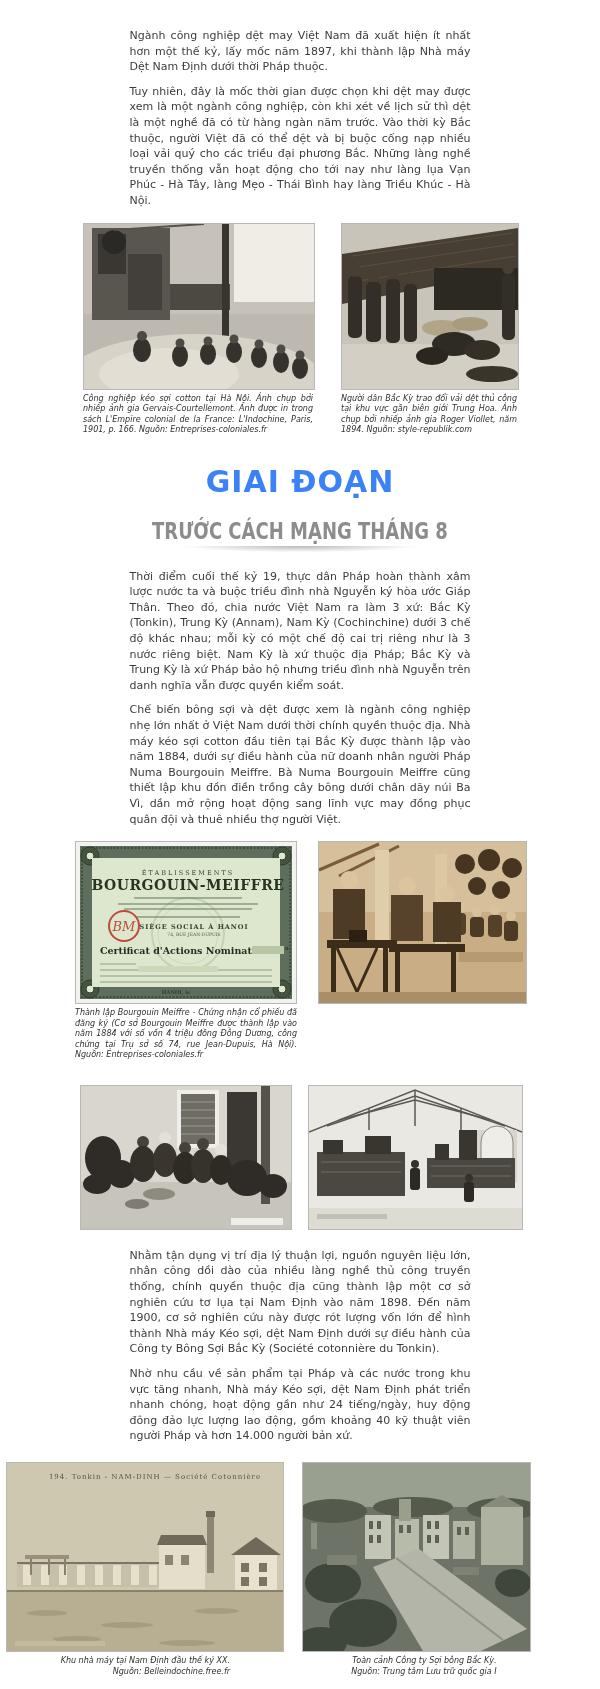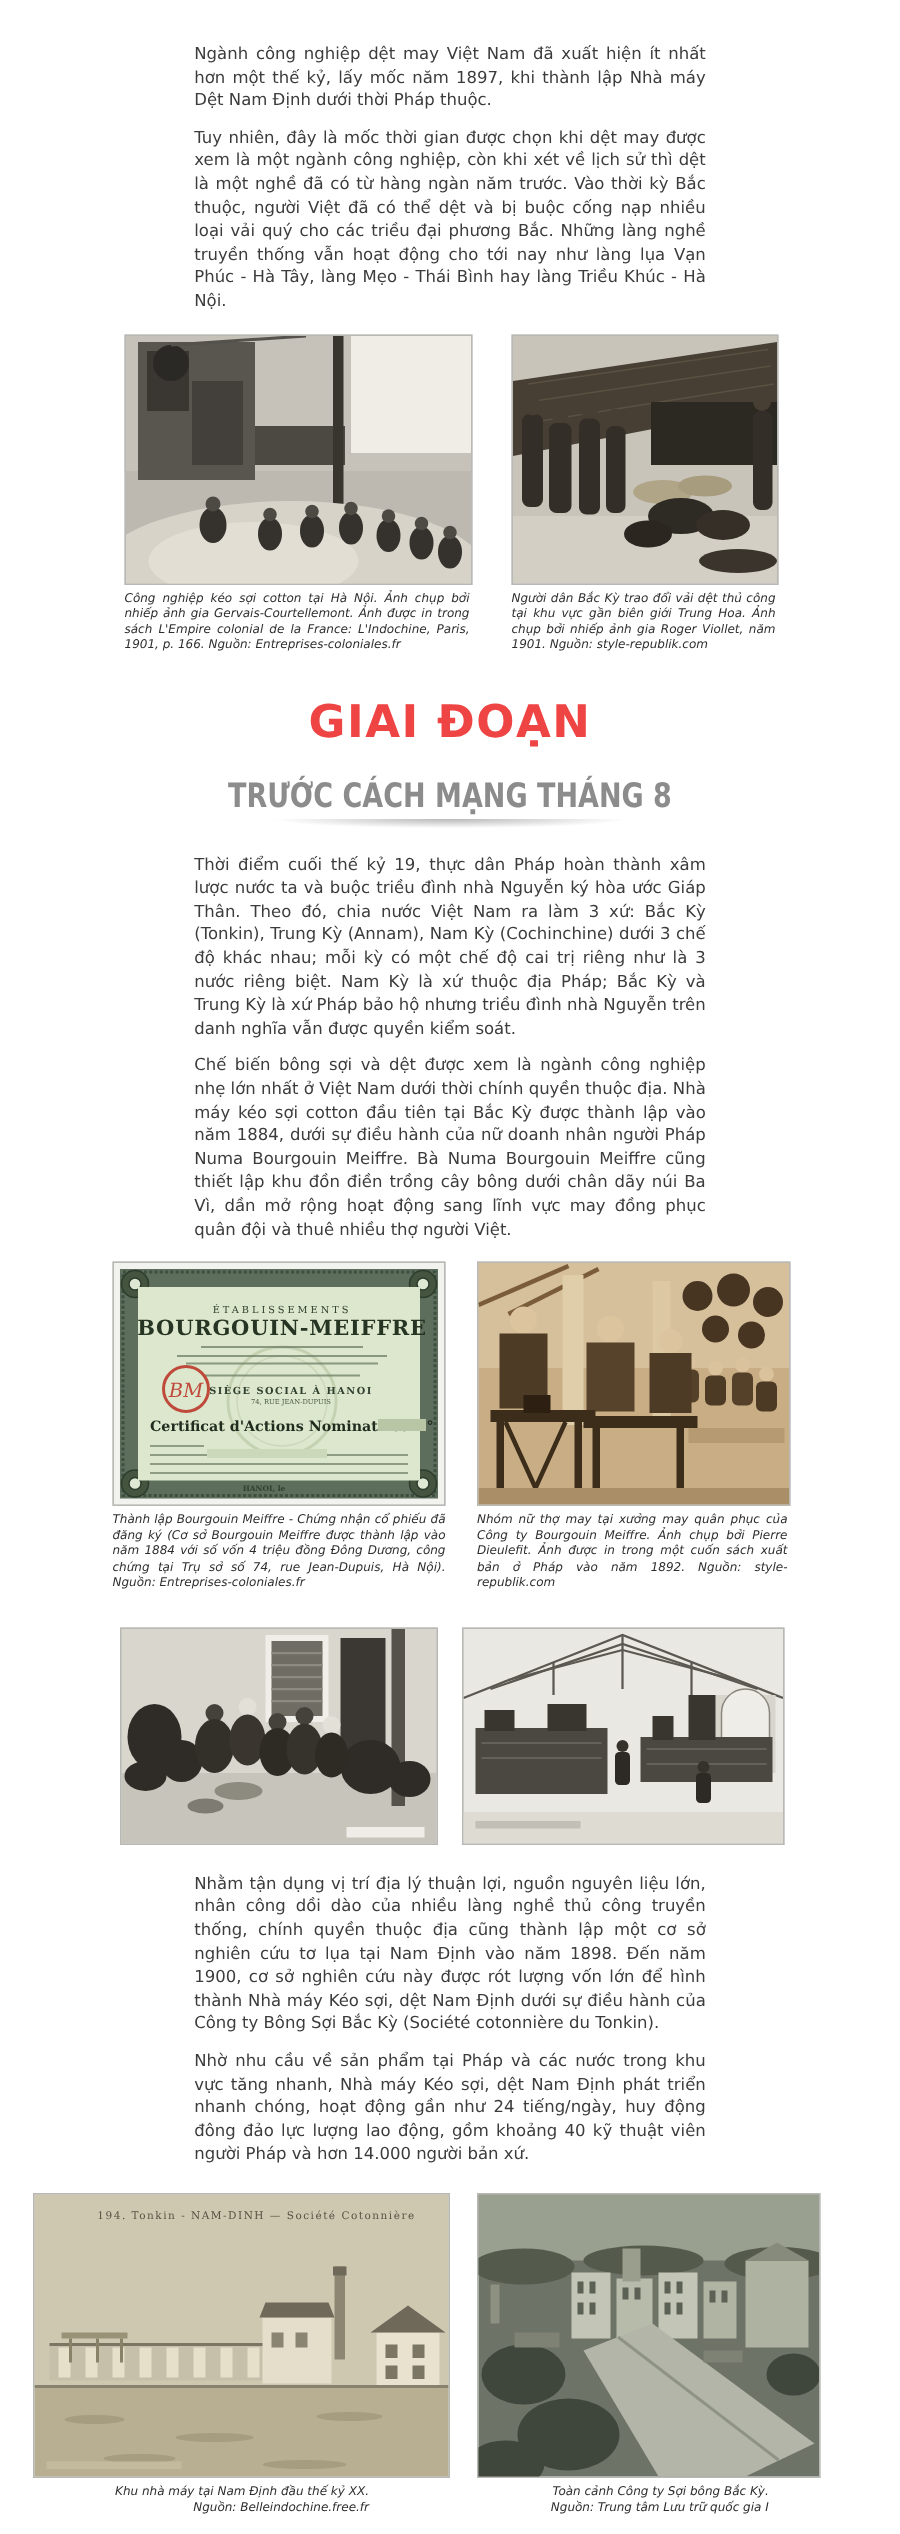--- a/index.html
+++ b/index.html
@@ -1,21 +1,21 @@
 <!DOCTYPE html>
 <html><head>
 <meta charset="utf-8">
 <style>
   html,body{margin:0;padding:0;background:#ffffff;}
   body{width:600px;font-family:"DejaVu Sans","Liberation Sans",sans-serif;color:#3c3c3c;}
   .page{width:600px;padding:28px 0 18px 0;background:#fff;}
   .text-col{width:341px;margin:0 auto;}
   .body-p{font-size:11px;line-height:15.6px;text-align:justify;color:#3c3c3c;margin:0 0 9px 0;}
   .fig-row{display:flex;justify-content:center;align-items:flex-start;margin:10px 0 6px 0;}
-  .fig-row.row4{justify-content:flex-start;padding-left:18px;}
+  .fig-row.row4{justify-content:flex-start;padding-left:2px;}
   figure{margin:4px;}
   .gap20{width:20px;flex:0 0 20px;}
   .gap13{width:13px;flex:0 0 13px;}
   .gap10{width:10px;flex:0 0 10px;}
   .photo{display:block;border:1px solid #b8b8b4;background:#ccc;}
   figcaption{font-size:8px;font-style:italic;line-height:1.32;color:#2e2e2e;text-align:justify;margin-top:4px;}
   figcaption.center{text-align:center;}
   figcaption.center .inner{display:inline-block;text-align:right;}
   .heading{text-align:center;margin:20px 0 14px 0;}
   .heading-title{font-size:30px;font-weight:bold;letter-spacing:1px;margin:0;line-height:1.1;}
@@ -95,26 +95,26 @@
         </g>
         <g>
           <ellipse cx="100" cy="104" rx="20" ry="8" fill="#b1a588"></ellipse>
           <ellipse cx="128" cy="100" rx="18" ry="7" fill="#a89c7e"></ellipse>
           <ellipse cx="112" cy="120" rx="22" ry="12" fill="#2e2a24"></ellipse>
           <ellipse cx="140" cy="126" rx="18" ry="10" fill="#352f27"></ellipse>
           <ellipse cx="90" cy="132" rx="16" ry="9" fill="#2b2620"></ellipse>
         </g>
         <ellipse cx="150" cy="150" rx="26" ry="8" fill="#3a342c"></ellipse>
       </svg>
-      <figcaption>Người dân Bắc Kỳ trao đổi vải dệt thủ công tại khu vực gần biên giới Trung Hoa. Ảnh chụp bởi nhiếp ảnh gia Roger Viollet, năm 1901. Nguồn: style-republik.com</figcaption>
+      <figcaption>Người dân Bắc Kỳ trao đổi vải dệt thủ công tại khu vực gần biên giới Trung Hoa. Ảnh chụp bởi nhiếp ảnh gia Roger Viollet, năm 1894. Nguồn: style-republik.com</figcaption>
     </figure>
   </div>
 
   <div class="heading">
-    <div class="heading-title" style="color:#ef4444;margin-top:25px;">GIAI ĐOẠN</div><br>
+    <div class="heading-title" style="color:#3b82f6;margin-top:25px;">GIAI ĐOẠN</div><br>
     <span class="heading-subtitle" style="color:#8c8c8c;">TRƯỚC CÁCH MẠNG THÁNG 8</span>
     <div class="heading-shadow"></div>
   </div>
 
   <div class="text-col">
     <p class="body-p">Thời điểm cuối thế kỷ 19, thực dân Pháp hoàn thành xâm lược nước ta và buộc triều đình nhà Nguyễn ký hòa ước Giáp Thân. Theo đó, chia nước Việt Nam ra làm 3 xứ: Bắc Kỳ (Tonkin), Trung Kỳ (Annam), Nam Kỳ (Cochinchine) dưới 3 chế độ khác nhau; mỗi kỳ có một chế độ cai trị riêng như là 3 nước riêng biệt. Nam Kỳ là xứ thuộc địa Pháp; Bắc Kỳ và Trung Kỳ là xứ Pháp bảo hộ nhưng triều đình nhà Nguyễn trên danh nghĩa vẫn được quyền kiểm soát.</p>
     <p class="body-p">Chế biến bông sợi và dệt được xem là ngành công nghiệp nhẹ lớn nhất ở Việt Nam dưới thời chính quyền thuộc địa. Nhà máy kéo sợi cotton đầu tiên tại Bắc Kỳ được thành lập vào năm 1884, dưới sự điều hành của nữ doanh nhân người Pháp Numa Bourgouin Meiffre. Bà Numa Bourgouin Meiffre cũng thiết lập khu đồn điền trồng cây bông dưới chân dãy núi Ba Vì, dần mở rộng hoạt động sang lĩnh vực may đồng phục quân đội và thuê nhiều thợ người Việt.</p>
   </div>
 
   <div class="fig-row">
@@ -205,21 +205,20 @@
             <rect x="64" y="106" width="5" height="50"></rect>
           <rect x="70" y="102" width="76" height="8"></rect>
             <rect x="76" y="110" width="5" height="46"></rect>
             <rect x="132" y="110" width="5" height="46"></rect>
           <path d="M18 106 l20 44 M58 106 l-20 44" stroke="#3c2c1a" stroke-width="3" fill="none"></path>
           <rect x="30" y="88" width="18" height="12" fill="#2d2012"></rect>
         </g>
         <rect x="140" y="110" width="64" height="10" fill="#b69a72"></rect>
         <rect y="150" width="207" height="11" fill="#a98e68"></rect>
       </svg>
-      <figcaption>Nhóm nữ thợ may tại xưởng may quân phục của Công ty Bourgouin Meiffre. Ảnh chụp bởi Pierre Dieulefit. Ảnh được in trong một cuốn sách xuất bản ở Pháp vào năm 1892. Nguồn: style-republik.com</figcaption>
     </figure>
   </div>
 
   <div class="fig-row" style="margin-top:16px;">
     <figure style="width:210px;">
       <svg class="photo" width="210" height="143" viewBox="0 0 210 143" aria-hidden="true">
         <rect width="210" height="143" fill="#d9d6ce"></rect>
         <rect y="96" width="210" height="47" fill="#c7c4bb"></rect>
         <g>
           <rect x="96" y="4" width="42" height="58" fill="#f0eee8"></rect>

